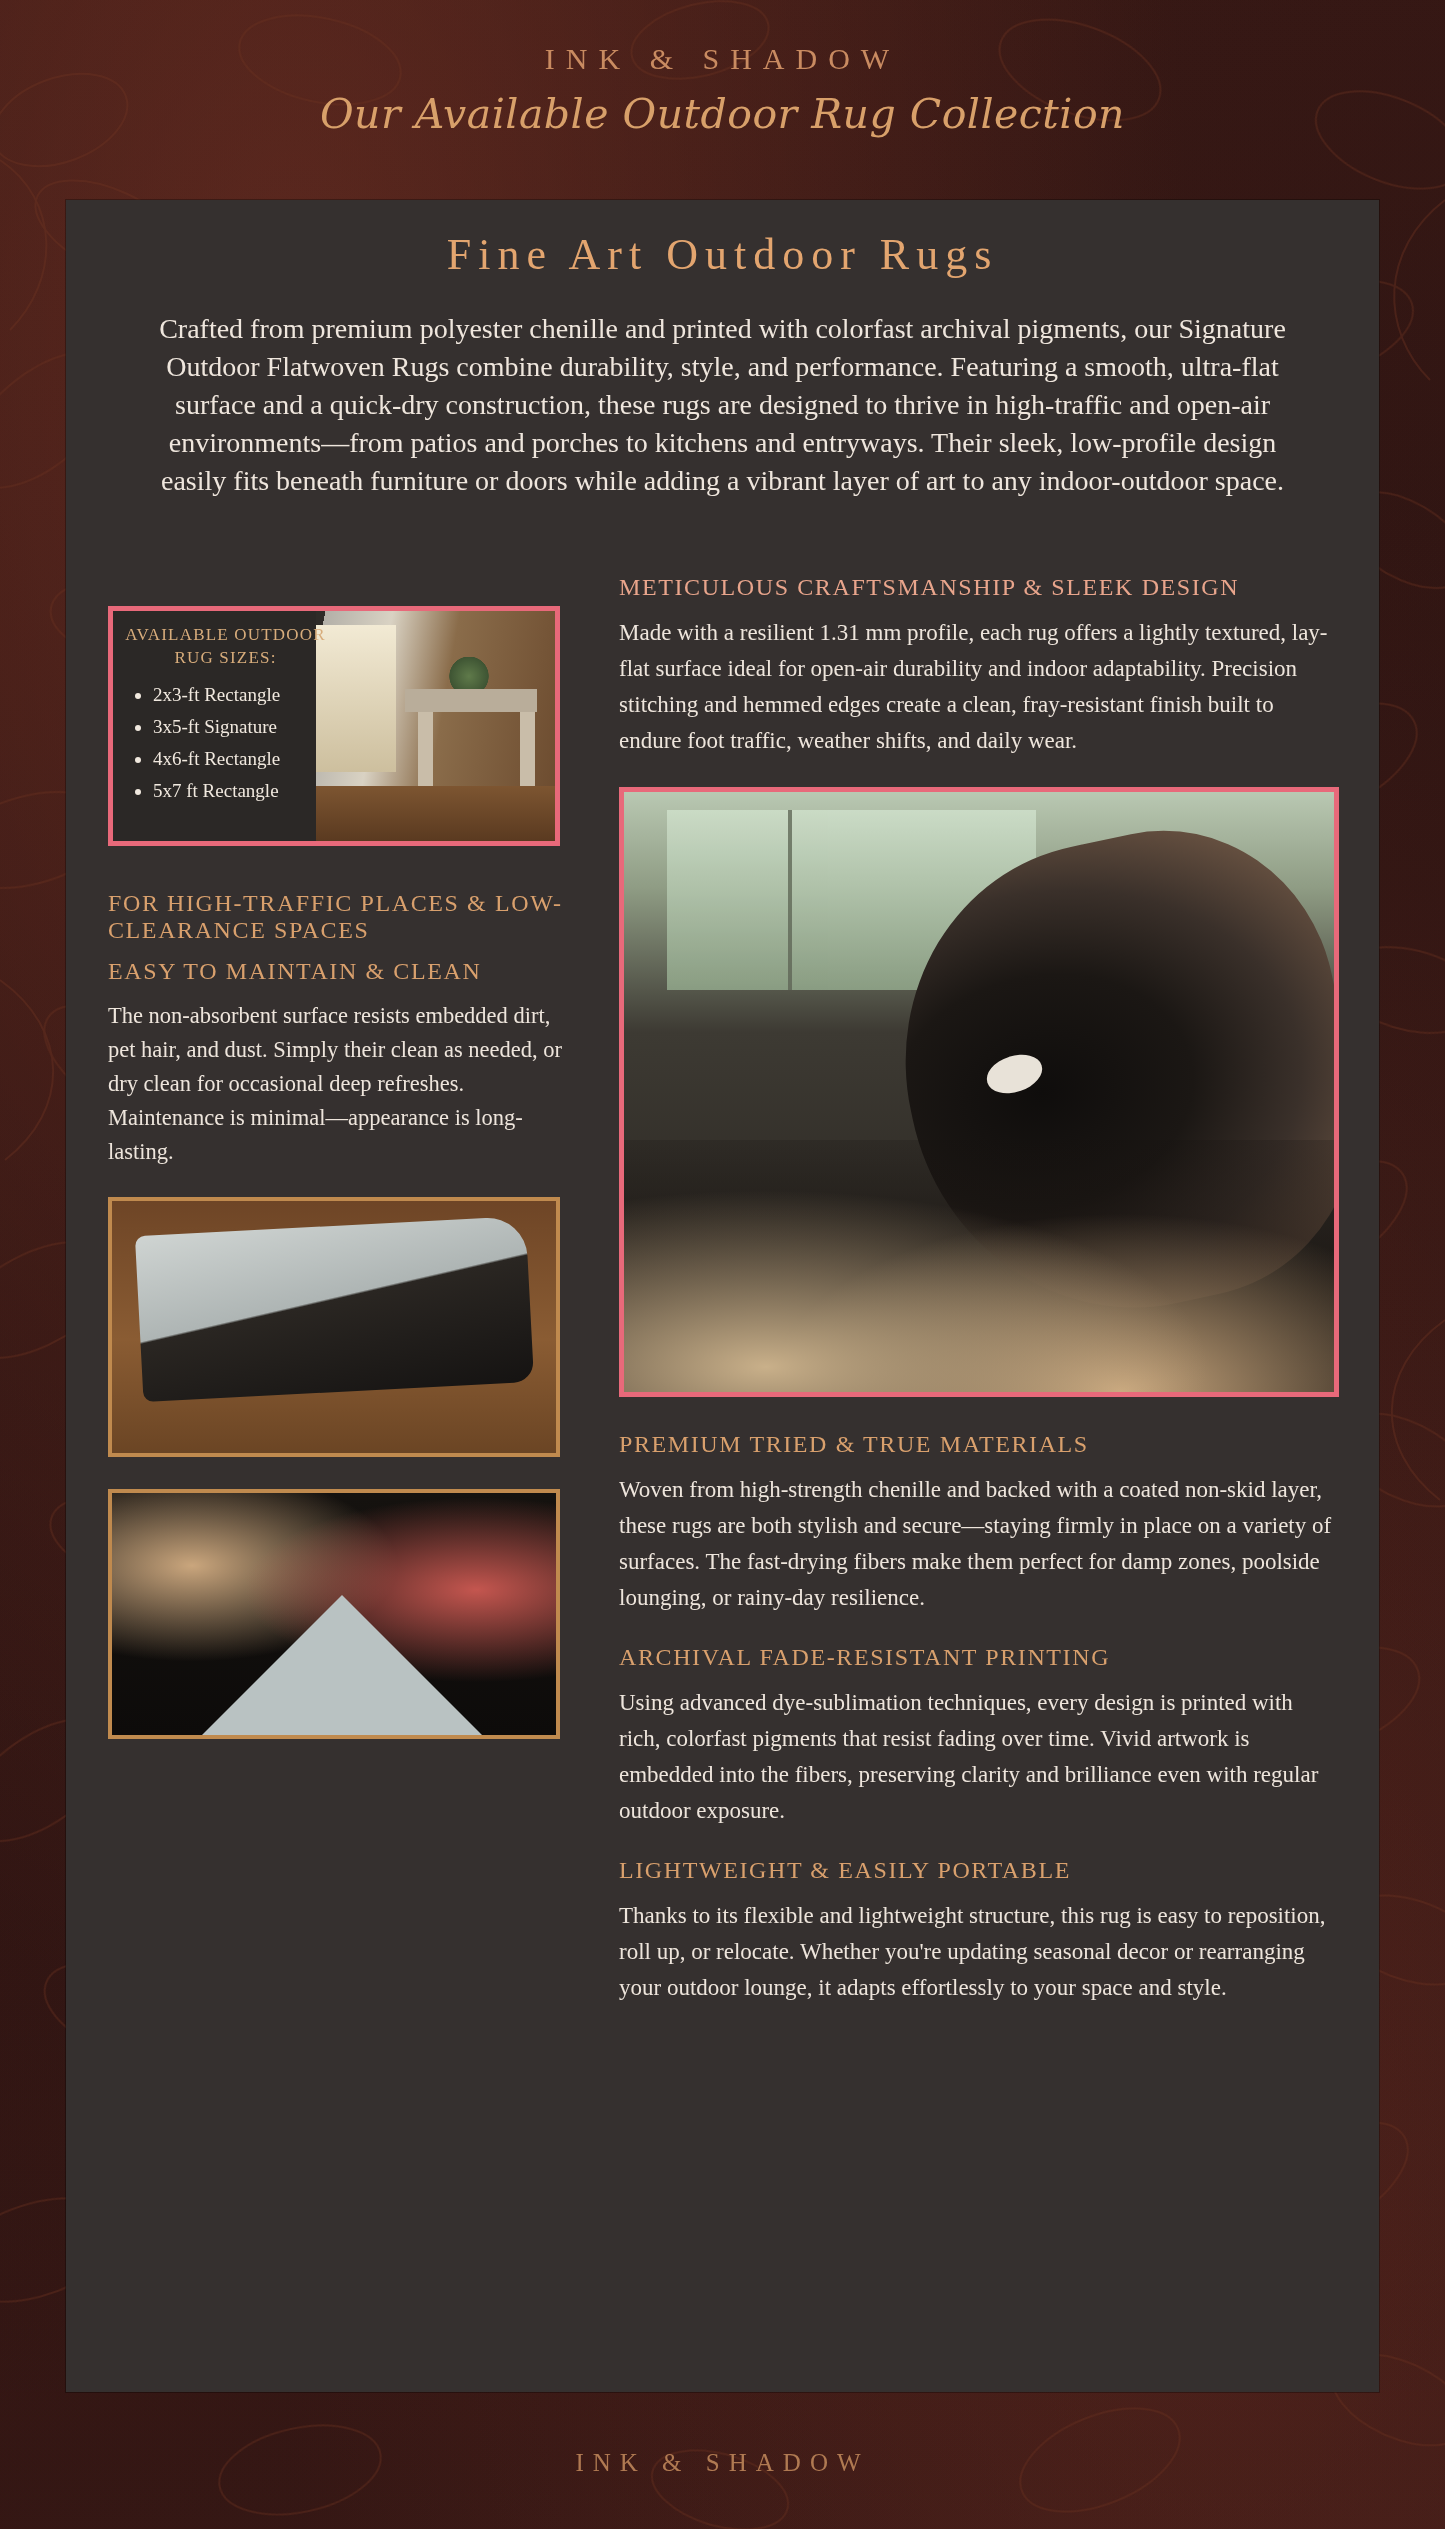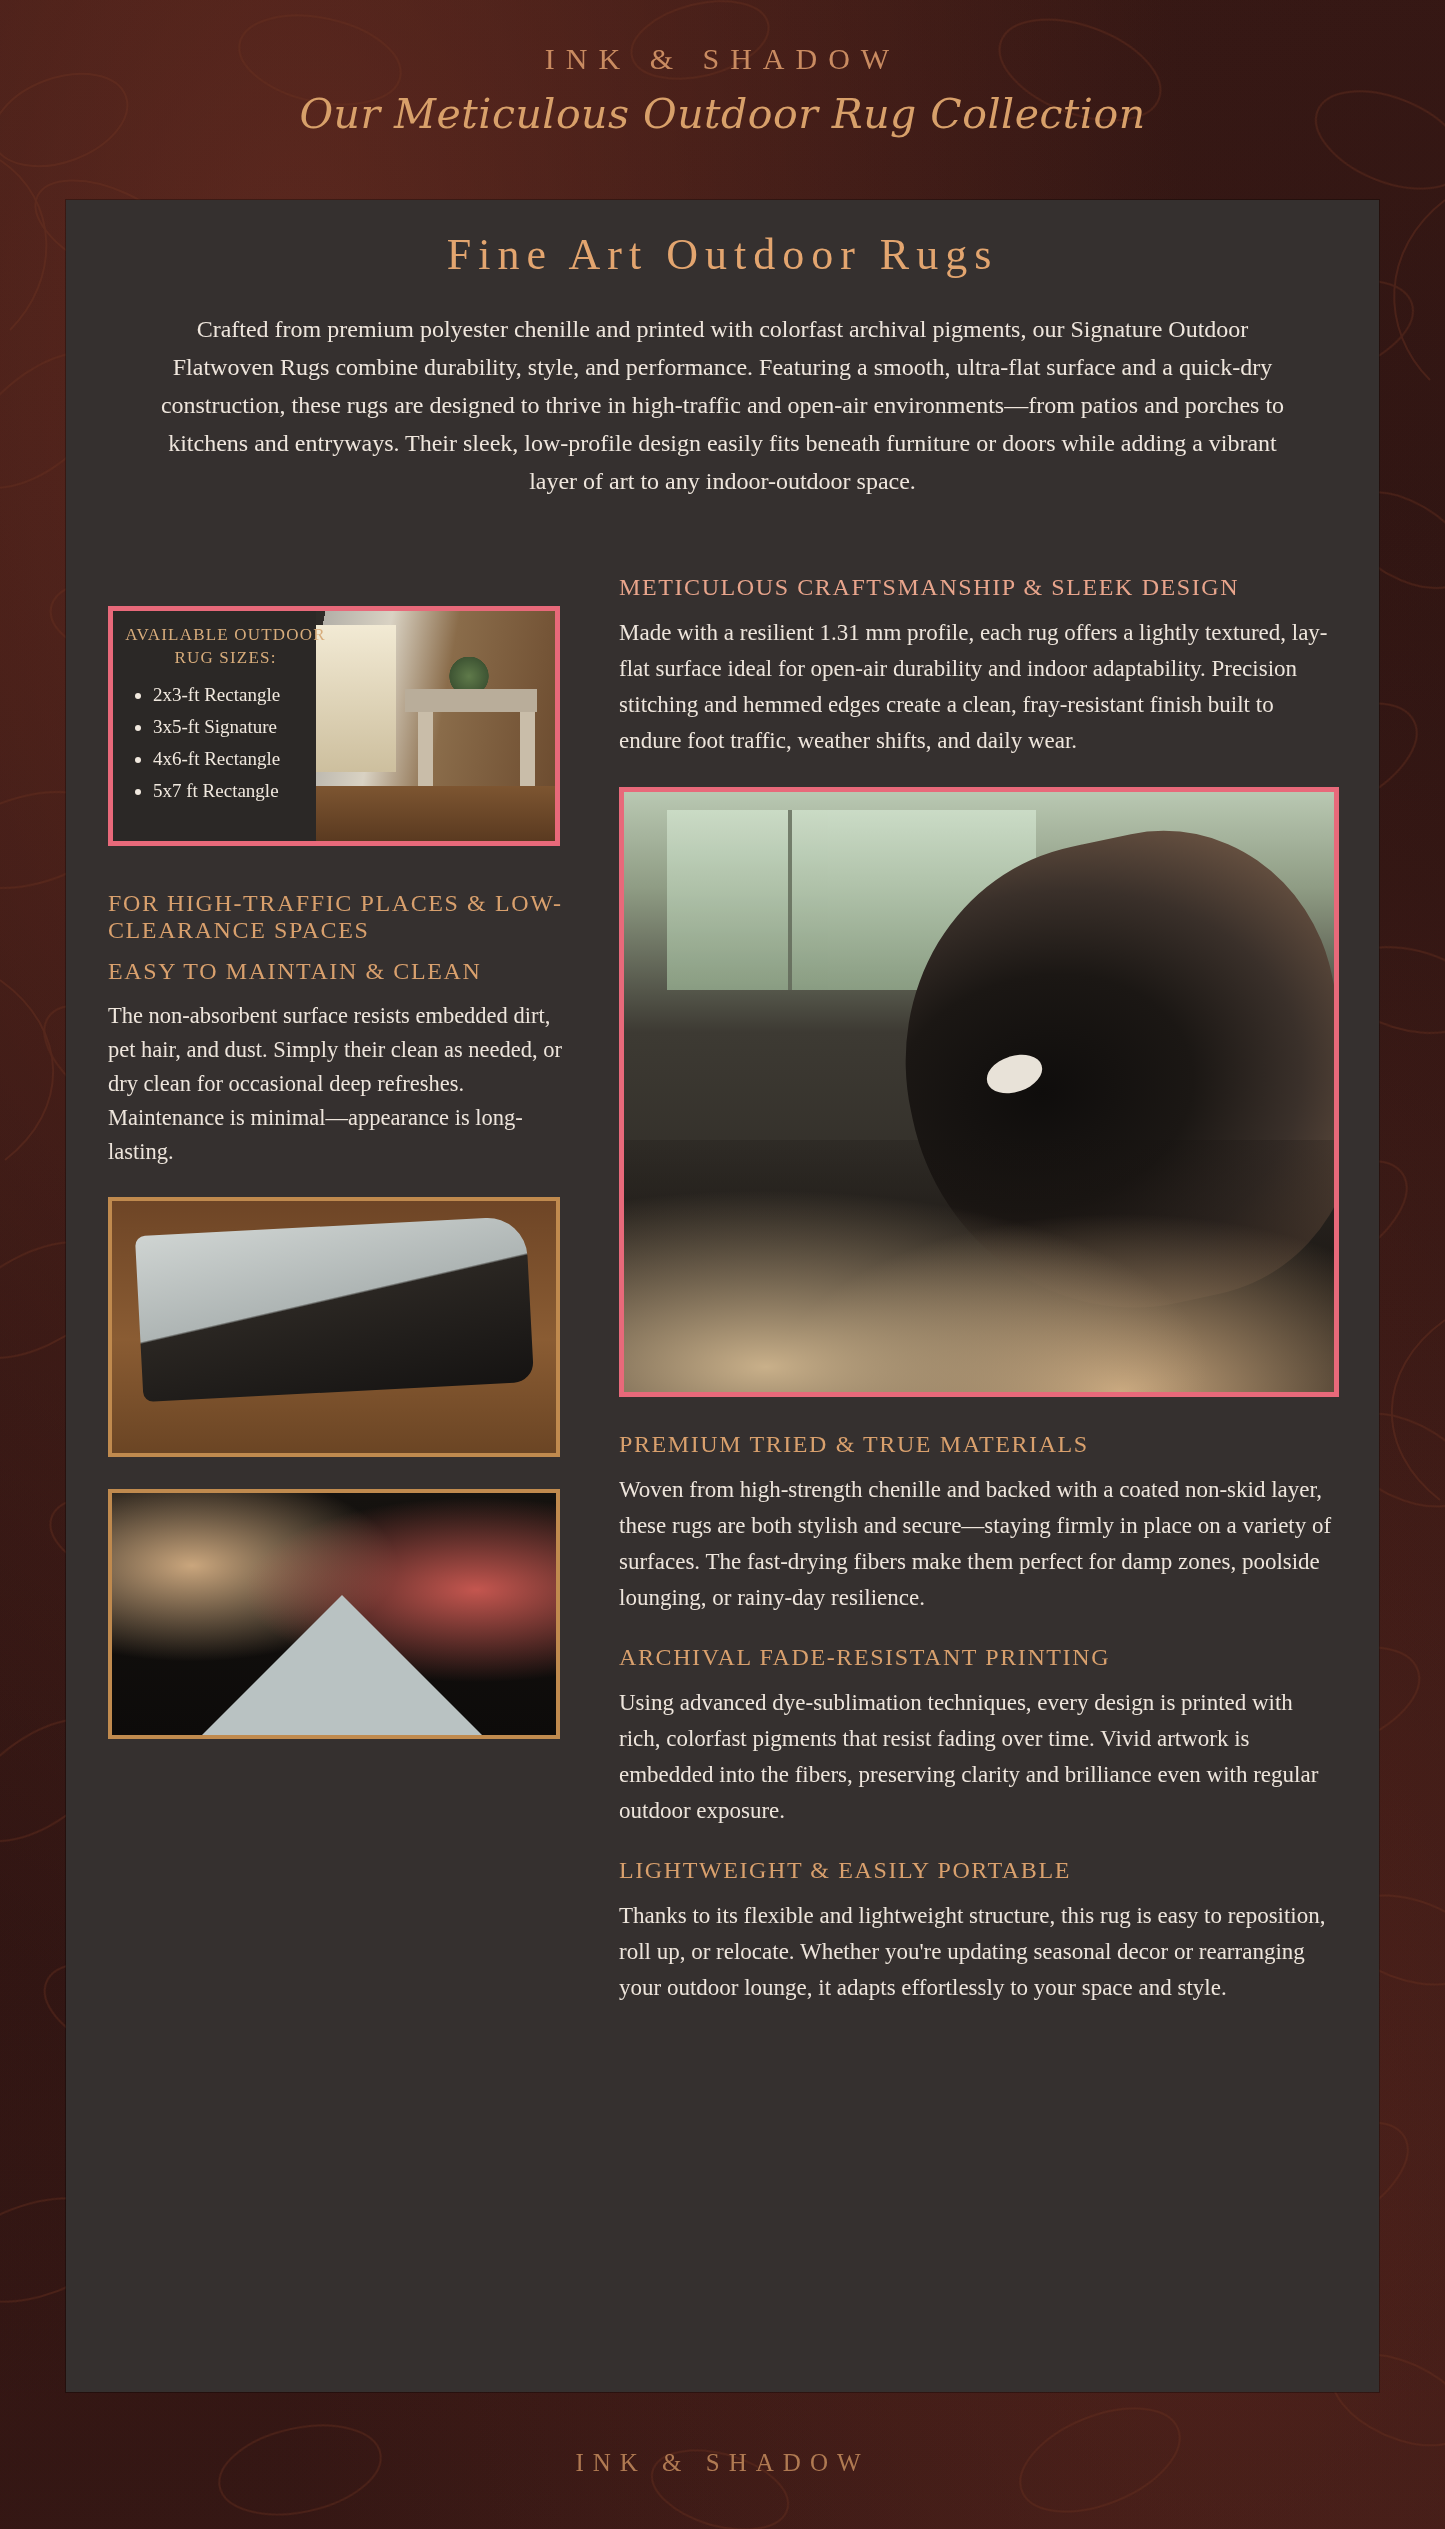--- a/index.html
+++ b/index.html
@@ -73,21 +73,21 @@
     letter-spacing: 7px;
     color: #e3a56f;
     font-family: "Liberation Serif", serif;
     font-weight: normal;
   }
 
   .intro {
     margin: 22px 78px 0 78px;
     text-align: center;
     color: #efe6dd;
-    font-size: 24px;
+    font-size: 28px;
     line-height: 38px;
   }
 
   
   .cols {
     position: absolute;
     top: 374px;
     left: 0; right: 0;
   }
   .col-left {
@@ -352,21 +352,21 @@
       <path d="M0 160 C60 200 60 280 10 330"></path>
       <path d="M1445 200 C1380 250 1380 330 1430 380"></path>
       <path d="M0 980 C70 1030 70 1110 5 1160"></path>
       <path d="M1445 1320 C1375 1370 1375 1450 1440 1500"></path>
     </g>
   </svg>
 </div>
 
 <div class="header">
   <div class="brand-top">Ink &amp; Shadow</div>
-  <div class="brand-script">Our Meticulous Outdoor Rug Collection</div>
+  <div class="brand-script">Our Available Outdoor Rug Collection</div>
 </div>
 
 <div class="panel">
 
   <h1 class="title">Fine Art Outdoor Rugs</h1>
   <p class="intro">Crafted from premium polyester chenille and printed with colorfast archival pigments, our Signature Outdoor Flatwoven Rugs combine durability, style, and performance. Featuring a smooth, ultra-flat surface and a quick-dry construction, these rugs are designed to thrive in high-traffic and open-air environments—from patios and porches to kitchens and entryways. Their sleek, low-profile design easily fits beneath furniture or doors while adding a vibrant layer of art to any indoor-outdoor space.</p>
 
   <div class="cols">
 
     <div class="col-left">

